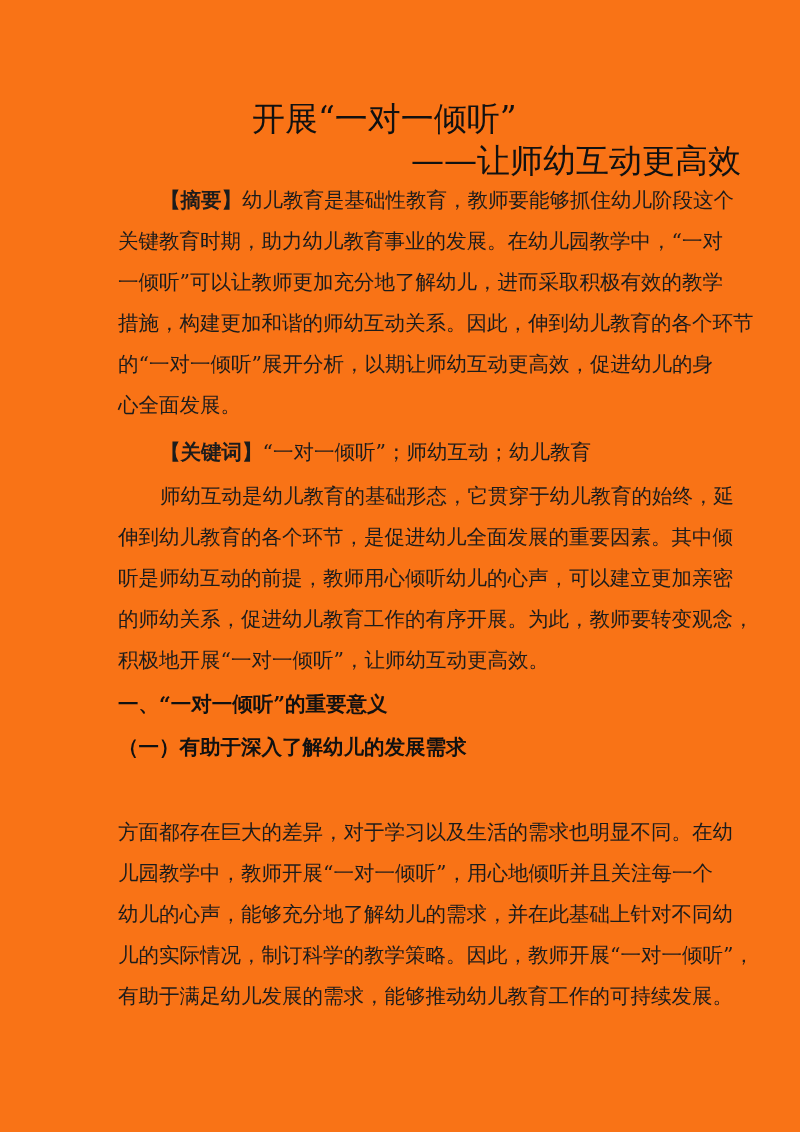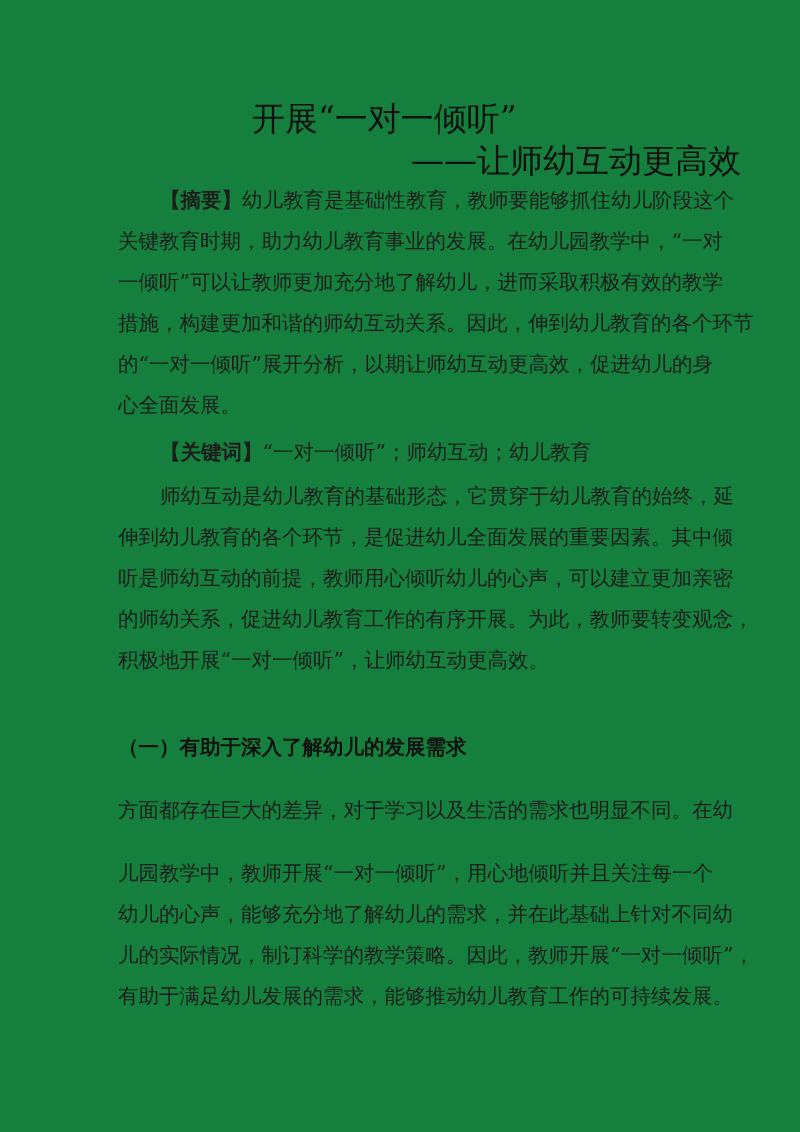--- a/index.html
+++ b/index.html
@@ -13,21 +13,21 @@
       position: relative;
       overflow: hidden;
       font-family: "DejaVu Serif", "Liberation Serif", serif;
       color: #1a1a1a;
     }
     .page {
       position: absolute;
       left: 0; top: 0;
       width: 800px;
       height: 1132px;
-      background: #15803d;
+      background: #f97316;
     }
     .title {
       position: absolute;
       left: 252px;
       top: 98px;
       font-size: 33px;
       line-height: 42px;
       white-space: nowrap;
       letter-spacing: 0px;
       color: #111;
@@ -86,22 +86,23 @@
   <div class="line last" style="top:391px;">心全面发展。</div>
 
   <div class="line indent last" style="top:438px;"><span class="kw-label">【关键词】</span><span>“一对一倾听”；师幼互动；幼儿教育</span></div>
 
   <div class="line indent" style="top:482px;">师幼互动是幼儿教育的基础形态，它贯穿于幼儿教育的始终，延</div>
   <div class="line" style="top:523px;">伸到幼儿教育的各个环节，是促进幼儿全面发展的重要因素。其中倾</div>
   <div class="line" style="top:564px;">听是师幼互动的前提，教师用心倾听幼儿的心声，可以建立更加亲密</div>
   <div class="line" style="top:605px;">的师幼关系，促进幼儿教育工作的有序开展。为此，教师要转变观念，</div>
   <div class="line last" style="top:646px;">积极地开展“一对一倾听”，让师幼互动更高效。</div>
 
+  <div class="line heading" style="top:690px;">一、“一对一倾听”的重要意义</div>
 
   <div class="line heading" style="top:733px;">（一）有助于深入了解幼儿的发展需求</div>
 
-  <div class="line" style="top:796px;">方面都存在巨大的差异，对于学习以及生活的需求也明显不同。在幼</div>
+  <div class="line" style="top:818px;">方面都存在巨大的差异，对于学习以及生活的需求也明显不同。在幼</div>
   <div class="line" style="top:859px;">儿园教学中，教师开展“一对一倾听”，用心地倾听并且关注每一个</div>
   <div class="line" style="top:900px;">幼儿的心声，能够充分地了解幼儿的需求，并在此基础上针对不同幼</div>
   <div class="line" style="top:941px;">儿的实际情况，制订科学的教学策略。因此，教师开展“一对一倾听”，</div>
   <div class="line" style="top:982px;">有助于满足幼儿发展的需求，能够推动幼儿教育工作的可持续发展。</div>
 
 </div>
 
 </body></html>

